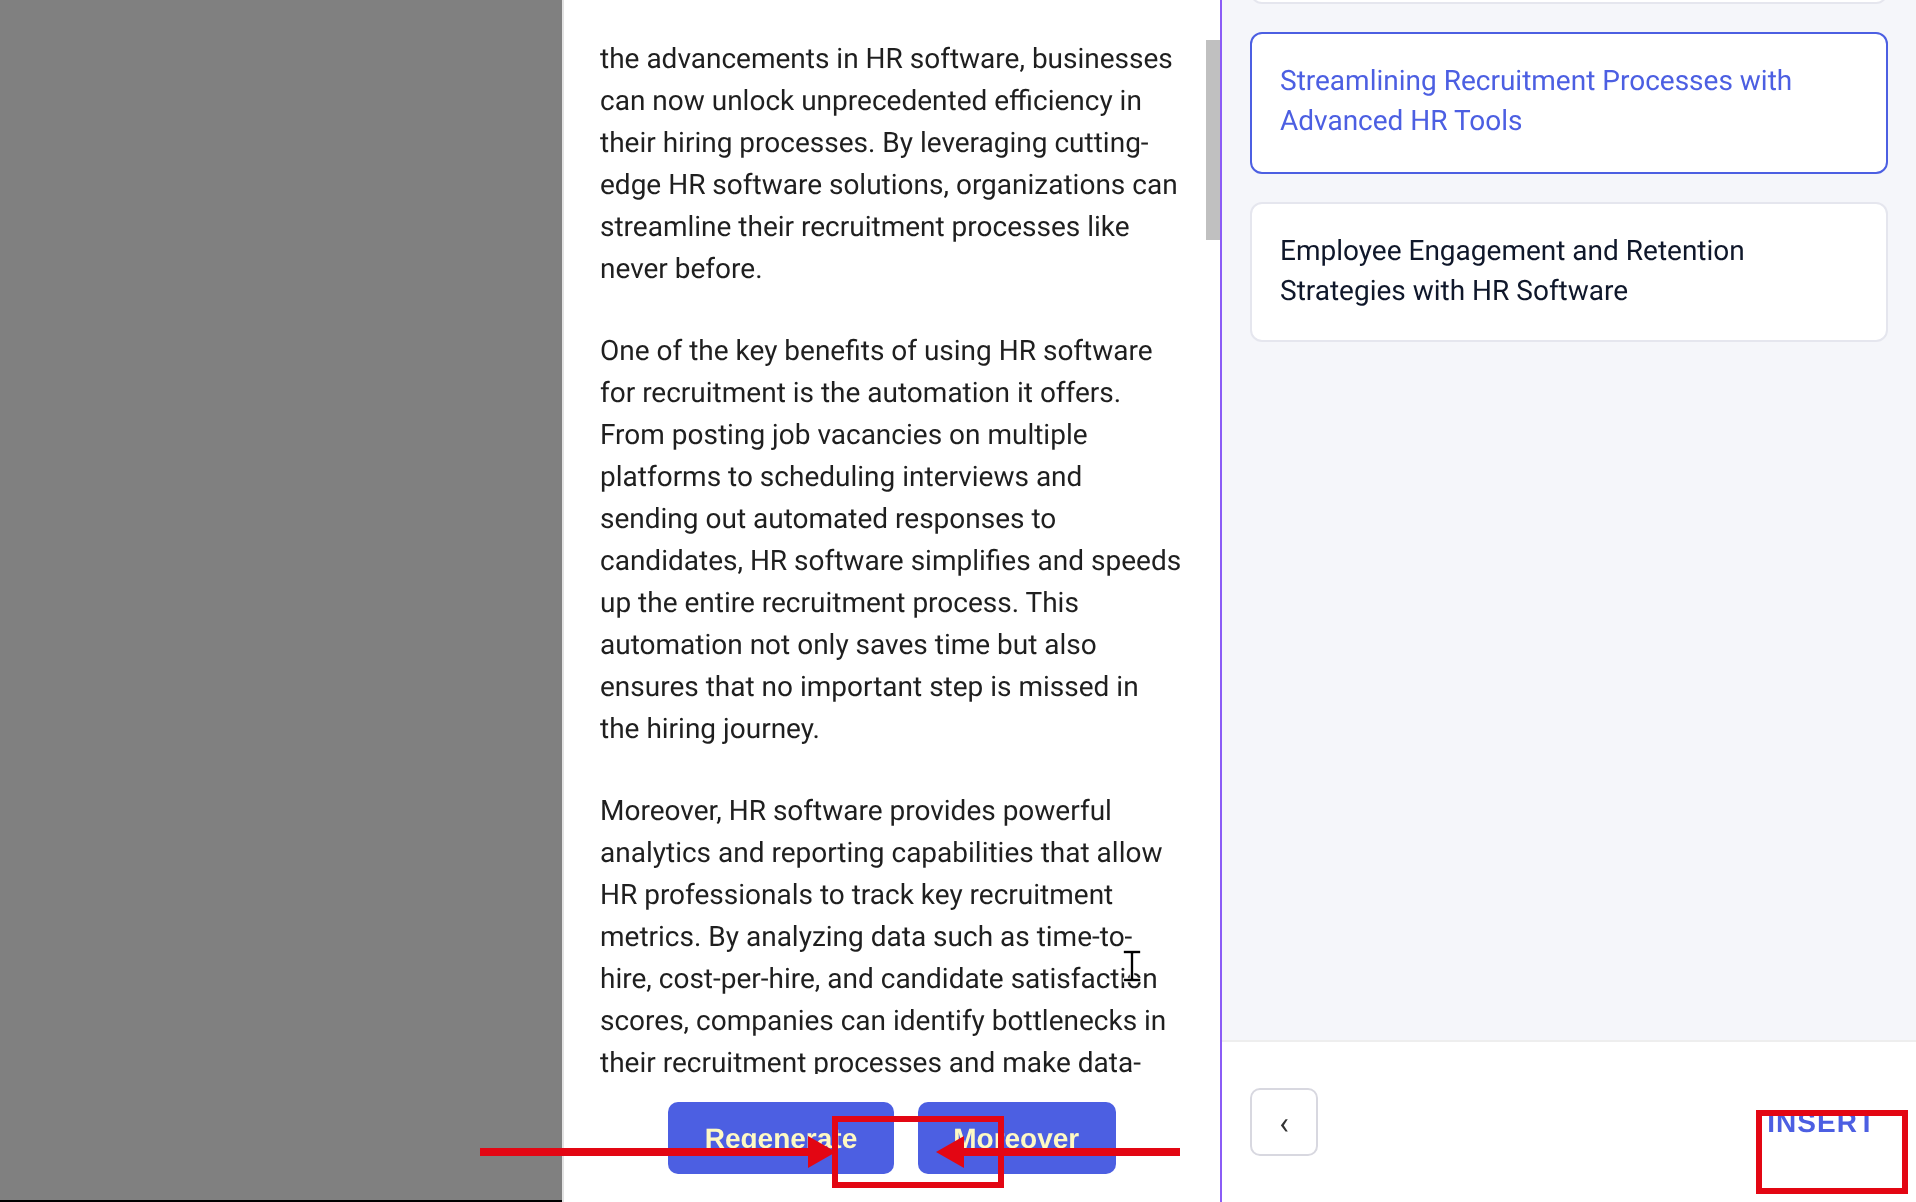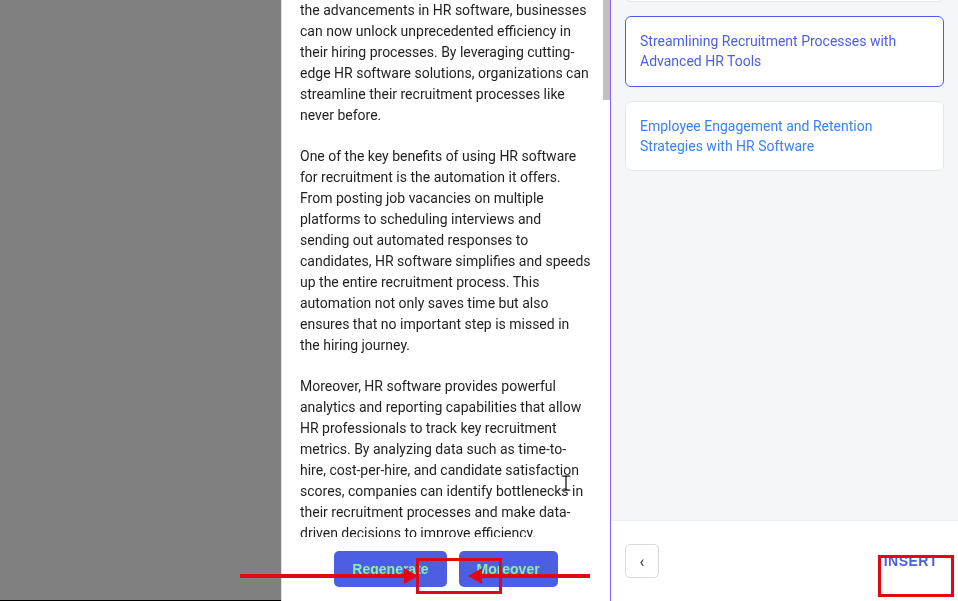--- a/index.html
+++ b/index.html
@@ -32,20 +32,21 @@
       border-left: 1px solid #e2e2e2;
     }
     .text-content {
       flex: 1;
       padding: 0 18px 0 18px;
       overflow-y: auto;
       color: #1f1f1f;
       font-size: 14px;
       line-height: 1.5;
       position: relative;
+      margin-top: 20px;
     }
     .text-content p {
       margin-bottom: 20px;
     }
     .middle-scrollbar {
       position: absolute;
       top: 0;
       right: 0;
       width: 8px;
       height: 100%;
@@ -62,21 +63,21 @@
     }
     .button-bar {
       padding: 14px 12px;
       display: flex;
       justify-content: center;
       gap: 12px;
       background: #fff;
     }
     .btn {
       background: #4c5fe2;
-      color: #86efac;
+      color: #fef9c3;
       border: none;
       border-radius: 5px;
       padding: 10px 18px;
       font-size: 14px;
       font-weight: 600;
       cursor: pointer;
     }
     .right-panel {
       flex: 1;
       background: #f5f6fa;
@@ -91,21 +92,21 @@
       overflow: hidden;
     }
     .suggestion-card {
       background: #ffffff;
       border: 1px solid #e5e6ee;
       border-radius: 6px;
       padding: 14px 14px;
       margin-bottom: 14px;
       font-size: 14px;
       line-height: 1.45;
-      color: #3b82f6;
+      color: #0f172a;
       cursor: pointer;
     }
     .suggestion-card.partial {
       padding-top: 0;
       padding-bottom: 10px;
       margin-top: -10px;
     }
     .suggestion-card.selected {
       border: 1px solid #4c5fe2;
       color: #4c5fe2;

